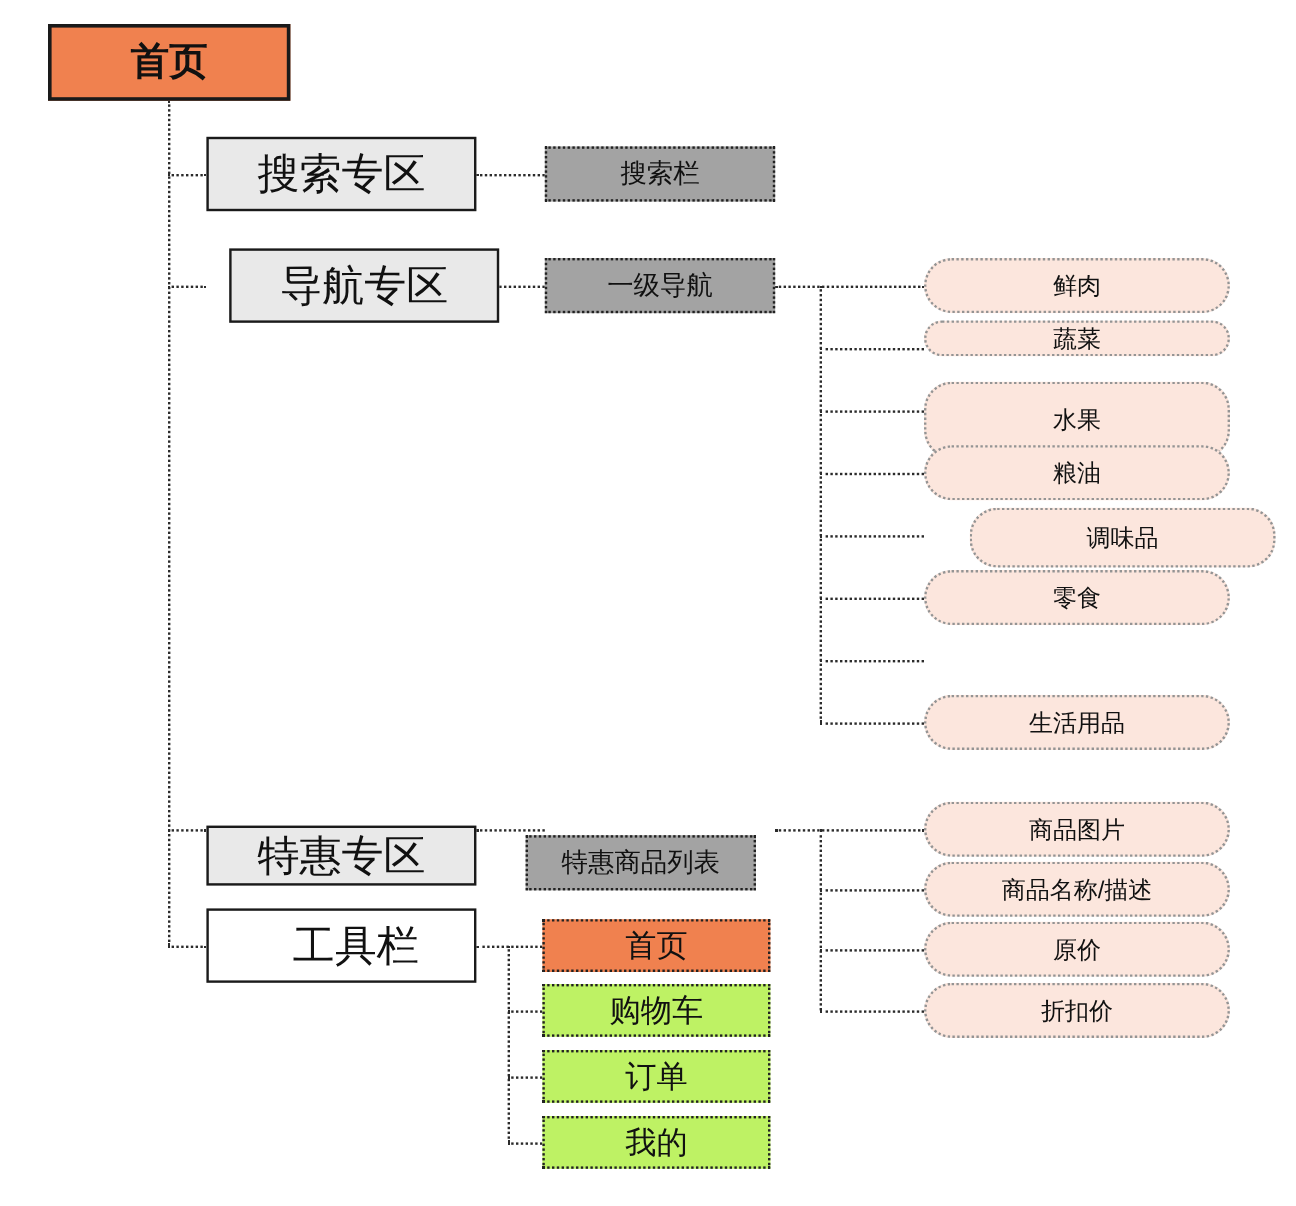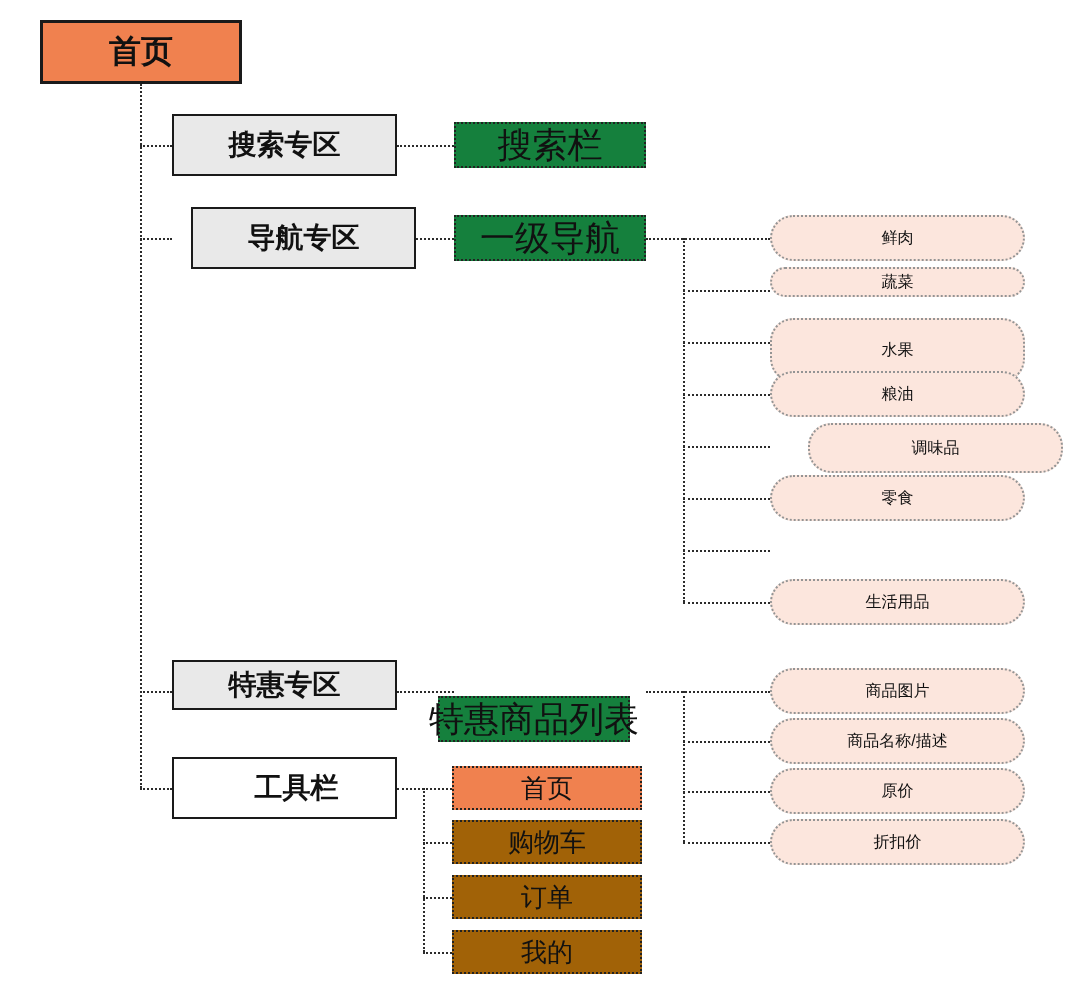--- a/index.html
+++ b/index.html
@@ -24,36 +24,36 @@
     text-align:center;white-space:nowrap;background:#fff;z-index:2;
   }
   .box-root{
     background:var(--accent-orange);
     border:3px solid var(--border-dark);
     font-size:32px;font-weight:700;
   }
   .box-l1{
     background:var(--section-gray);
     border:2.5px solid var(--border-dark);
-    font-size:28px;font-weight:700;
+    font-size:35px;font-weight:400;
   }
   .box-l1.white{background:#ffffff;padding-left:24px;}
   .box-l2{
-    background:#15803d;
+    background:#a3a3a3;
     border:2px dotted #222;
-    font-size:35px;
+    font-size:22px;
   }
   .pill{
     background:var(--leaf-pink);
     border:2.5px dotted #949494;
     border-radius:23px;
-    font-size:16px;
+    font-size:20px;
   }
   .tb-child{
-    background:#a16207;
+    background:#bef264;
     border:2px dotted #222;
     font-size:26px;
   }
   .tb-child.orange{background:var(--accent-orange);}
   
   .h-line{position:absolute;height:0;border-top:2px dotted var(--line-dark);z-index:1;}
   .v-line{position:absolute;width:0;border-left:2px dotted var(--line-dark);z-index:1;}
 </style>
 </head>
 <body>
@@ -90,21 +90,21 @@
 
   <div class="v-line" style="left:423px;top:788px;height:164px;"></div>
   <div class="h-line" style="left:423px;top:842px;width:29px;"></div>
   <div class="h-line" style="left:423px;top:897px;width:29px;"></div>
   <div class="h-line" style="left:423px;top:952px;width:29px;"></div>
 
   <div class="node box-root" style="left:40px;top:20px;width:202px;height:64px;">首页</div>
 
   <div class="node box-l1" style="left:172px;top:114px;width:225px;height:62px;">搜索专区</div>
   <div class="node box-l1" style="left:172px;top:207px;width:225px;height:62px;margin-left:19px;">导航专区</div>
-  <div class="node box-l1" style="left:172px;top:660px;width:225px;height:50px;">特惠专区</div>
+  <div class="node box-l1" style="left:172px;top:688px;width:225px;height:50px;">特惠专区</div>
   <div class="node box-l1 white" style="left:172px;top:757px;width:225px;height:62px;">工具栏</div>
 
   <div class="node box-l2" style="left:454px;top:122px;width:192px;height:46px;">搜索栏</div>
   <div class="node box-l2" style="left:454px;top:215px;width:192px;height:46px;">一级导航</div>
   <div class="node box-l2" style="left:438px;top:668px;width:192px;height:46px;margin-top:28px;">特惠商品列表</div>
 
   <div class="node pill" style="left:770px;top:215px;width:255px;height:46px;">鲜肉</div>
   <div class="node pill" style="left:770px;top:267px;width:255px;height:30px;">蔬菜</div>
   <div class="node pill" style="left:770px;top:318px;width:255px;height:64px;">水果</div>
   <div class="node pill" style="left:770px;top:371px;width:255px;height:46px;">粮油</div>

